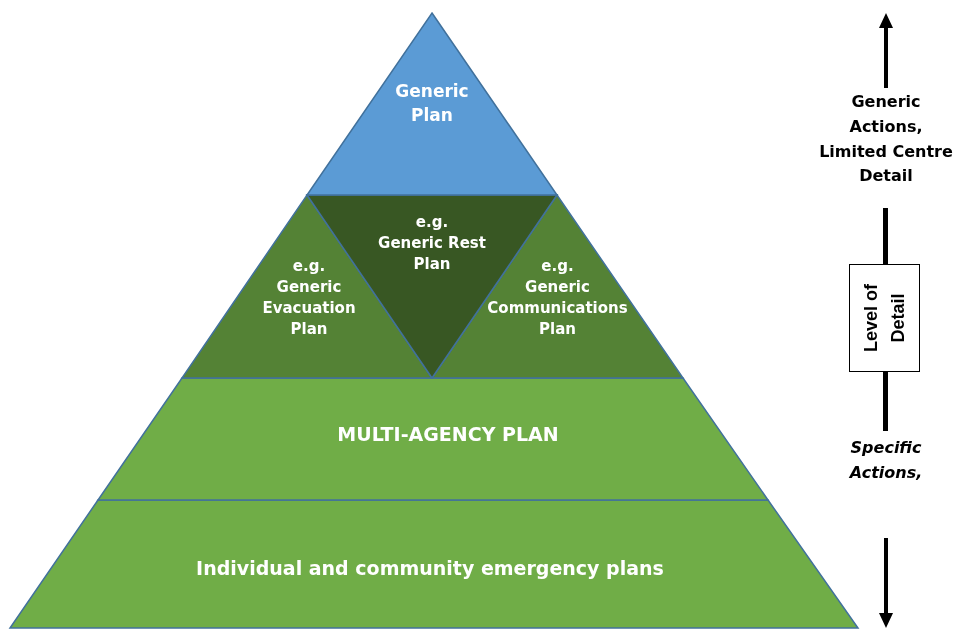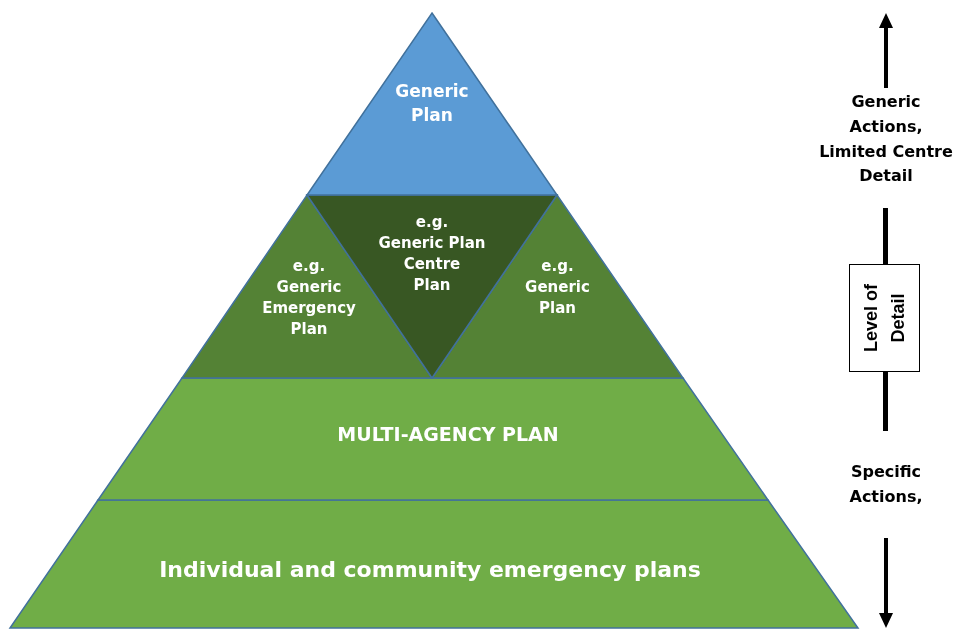--- a/index.html
+++ b/index.html
@@ -43,54 +43,54 @@
   <polygon points="886,628 879,613 893,613" fill="#000"></polygon>
 </svg>
 
 <div class="lbl" style="left:362px; top:80px; width:140px; font-size:17px;">
   <div>Generic</div>
   <div>Plan</div>
 </div>
 
 <div class="lbl" style="left:367px; top:212px; width:130px; font-size:15px;">
   <div>e.g.</div>
-  <div>Generic Plan</div>
-  <div>Centre</div>
+  <div>Generic Rest</div>
   <div>Plan</div>
 </div>
 
 <div class="lbl" style="left:244px; top:256px; width:130px; font-size:15px;">
   <div>e.g.</div>
   <div>Generic</div>
-  <div>Emergency</div>
+  <div>Evacuation</div>
   <div>Plan</div>
 </div>
 
 <div class="lbl" style="left:480px; top:256px; width:155px; font-size:15px;">
   <div>e.g.</div>
   <div>Generic</div>
+  <div>Communications</div>
   <div>Plan</div>
 </div>
 
 <div class="lbl" style="left:248px; top:423px; width:400px; font-size:19px;">MULTI-AGENCY PLAN</div>
 
-<div class="lbl" style="left:130px; top:557px; width:600px; font-size:22px;">Individual and community emergency plans</div>
+<div class="lbl" style="left:130px; top:557px; width:600px; font-size:19px;">Individual and community emergency plans</div>
 
 <div class="side" style="left:814px; top:90px; width:144px;">
   <div>Generic</div>
   <div>Actions,</div>
   <div>Limited Centre</div>
   <div>Detail</div>
 </div>
 
 <div class="vline" style="top:208px; height:56px;"></div>
 <div class="detail-box">
   <div class="rot">
     <div>Level of</div>
     <div>Detail</div>
   </div>
 </div>
 <div class="vline" style="top:372px; height:59px;"></div>
 
-<div class="side" style="left:814px; top:460px; width:144px;">
+<div class="side" style="left:814px; top:436px; width:144px;font-style:italic;">
   <div>Specific</div>
   <div>Actions,</div>
 </div>
 
 </body></html>

